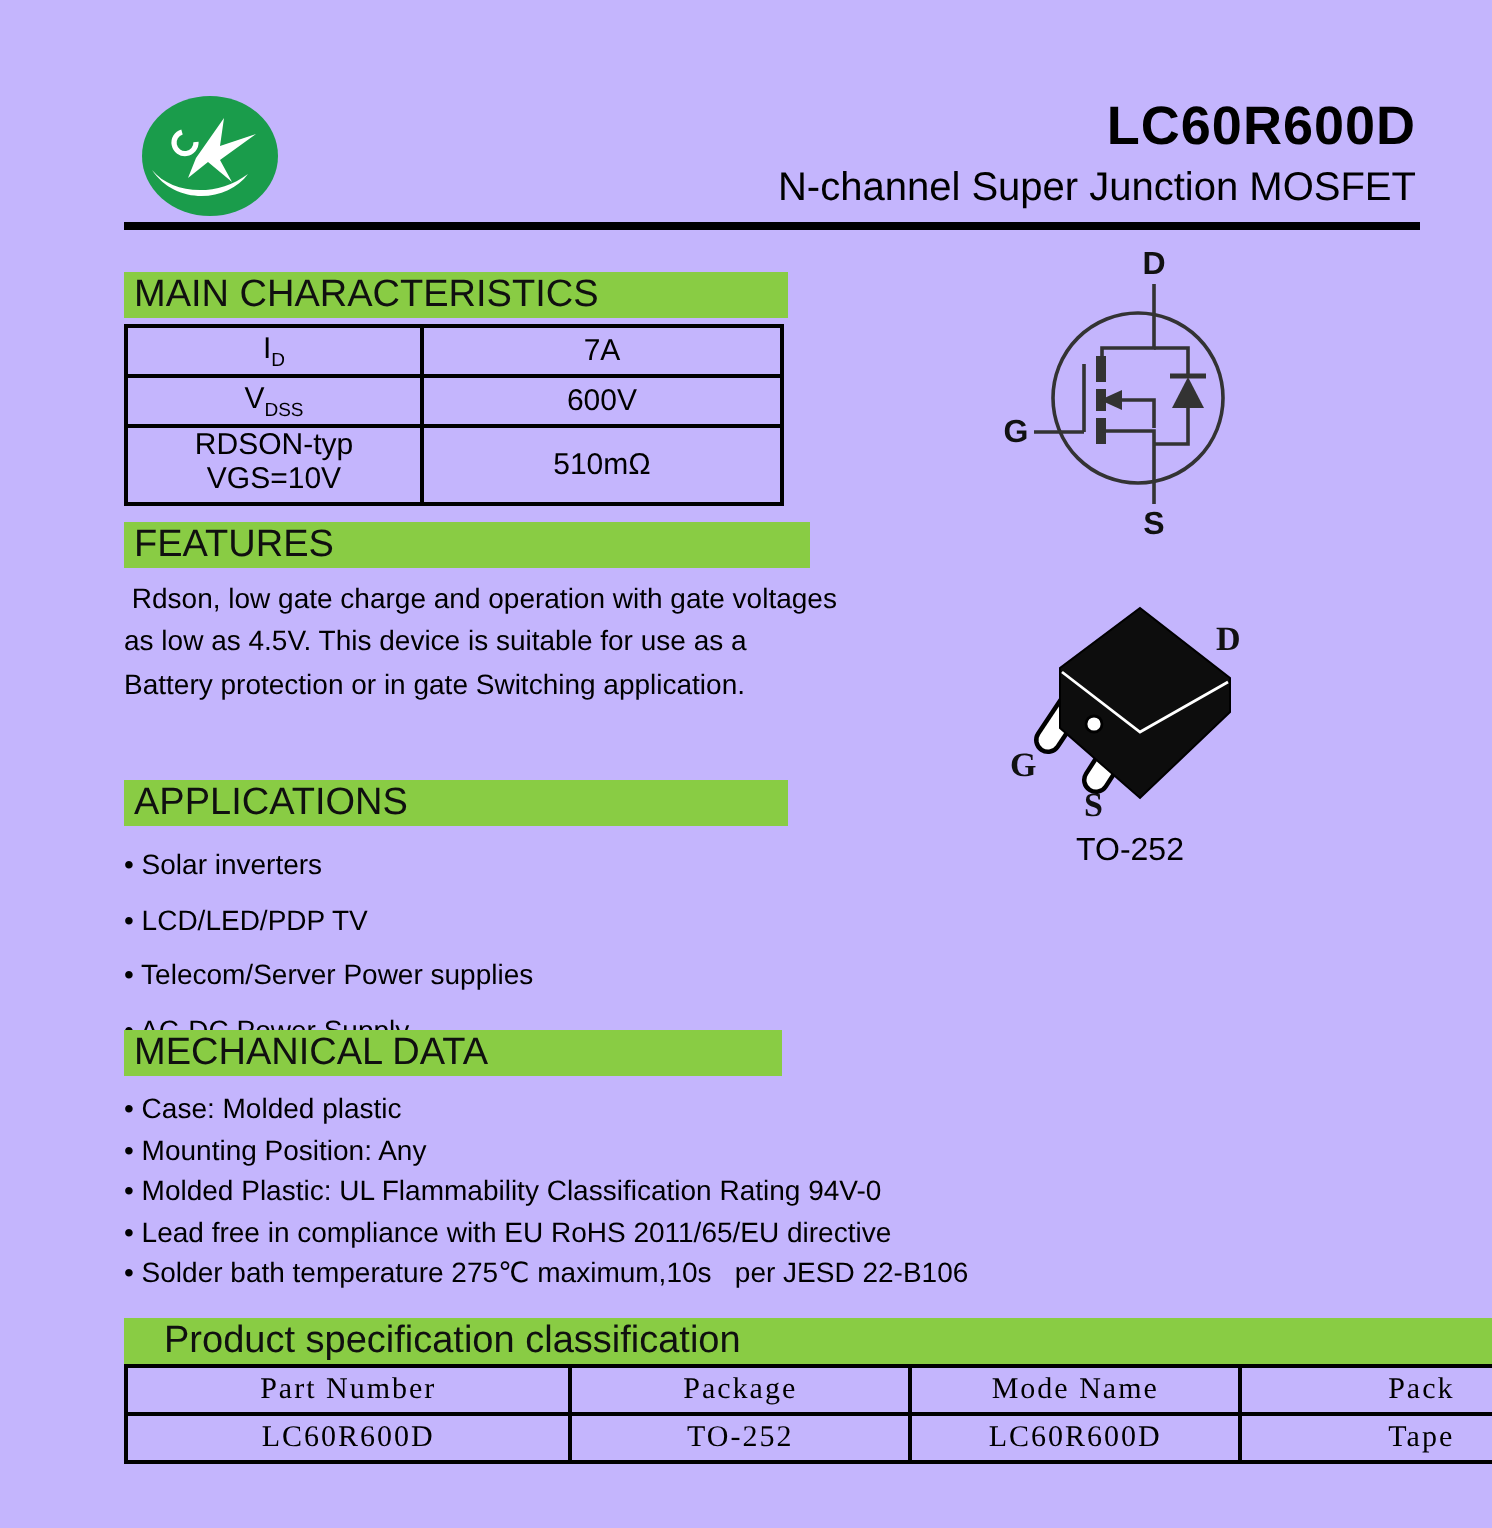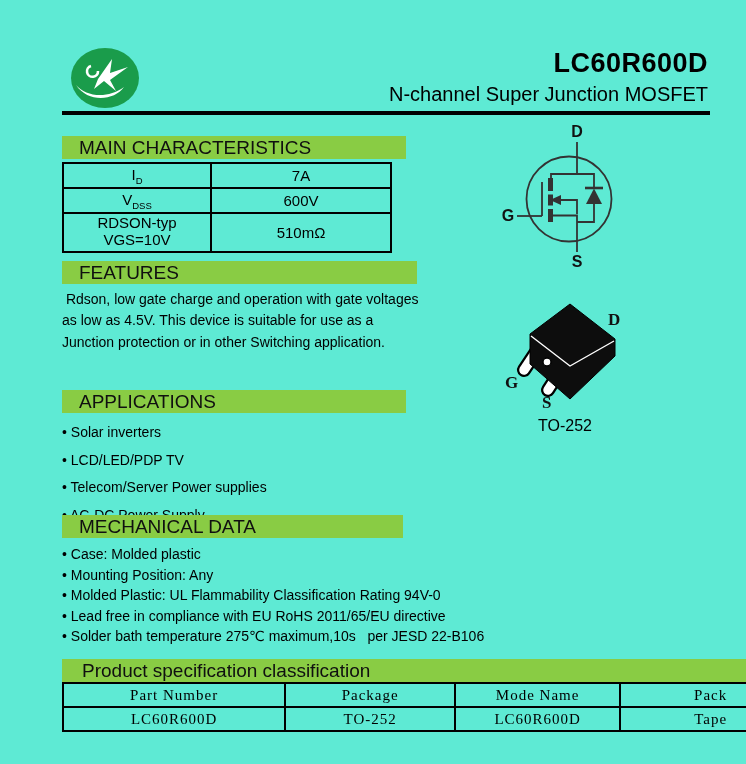--- a/index.html
+++ b/index.html
@@ -1,30 +1,30 @@
 <!DOCTYPE html>
 <html style="--accent: #89CC44;"><head>
 <meta charset="utf-8">
 <style>
   html,body{margin:0;padding:0;background:#fff;}
   #page{
-    position:relative;width:746px;height:764px;background:#5eead4;overflow:hidden;
+    position:relative;width:746px;height:764px;background:#c4b5fd;overflow:hidden;
     font-family:"Liberation Sans","DejaVu Sans",sans-serif;color:#000;
   }
   
   #logo{position:absolute;left:70px;top:47px;width:70px;height:62px;}
   .title-wrap{position:absolute;right:38px;top:49px;text-align:right;}
   .doc-title{font-size:27px;font-weight:bold;line-height:28px;letter-spacing:.5px;}
   .doc-subtitle{font-size:20px;line-height:21px;margin-top:7px;}
   .header-rule{position:absolute;left:62px;top:111px;width:648px;height:4px;background:#000;}
   
   .section{position:absolute;left:62px;}
   .section-bar{
     background:var(--accent,#89CC44);height:23px;line-height:23px;
-    font-size:19px;padding-left:17px;color:#101010;white-space:nowrap;
+    font-size:19px;padding-left:5px;color:#101010;white-space:nowrap;
   }
   
   #main-char{top:136px;width:330px;}
   #main-char .section-bar{width:327px;}
   table.char{border-collapse:collapse;width:330px;margin-top:3px;}
   table.char td{
     border:2px solid #000;height:23px;text-align:center;vertical-align:middle;
     font-size:15px;padding:0;
   }
   table.char td.c1{width:146px;}
@@ -107,21 +107,21 @@
       </tr>
     </tbody>
       </table>
   </div>
 
   <div id="features" class="section">
     <div class="section-bar">FEATURES</div>
     <div class="feature-lines">
       <div class="feature-line">&nbsp;Rdson, low gate charge and operation with gate voltages</div>
       <div class="feature-line">as low as 4.5V. This device is suitable for use as a</div>
-      <div class="feature-line">Junction protection or in other Switching application.</div>
+      <div class="feature-line">Battery protection or in gate Switching application.</div>
     </div>
   </div>
 
   <div id="applications" class="section">
     <div class="section-bar">APPLICATIONS</div>
     <div class="app-list">
       <div class="app-item">Solar inverters</div>
       <div class="app-item">LCD/LED/PDP TV</div>
       <div class="app-item">Telecom/Server Power supplies</div>
       <div class="app-item">AC-DC Power Supply</div>

